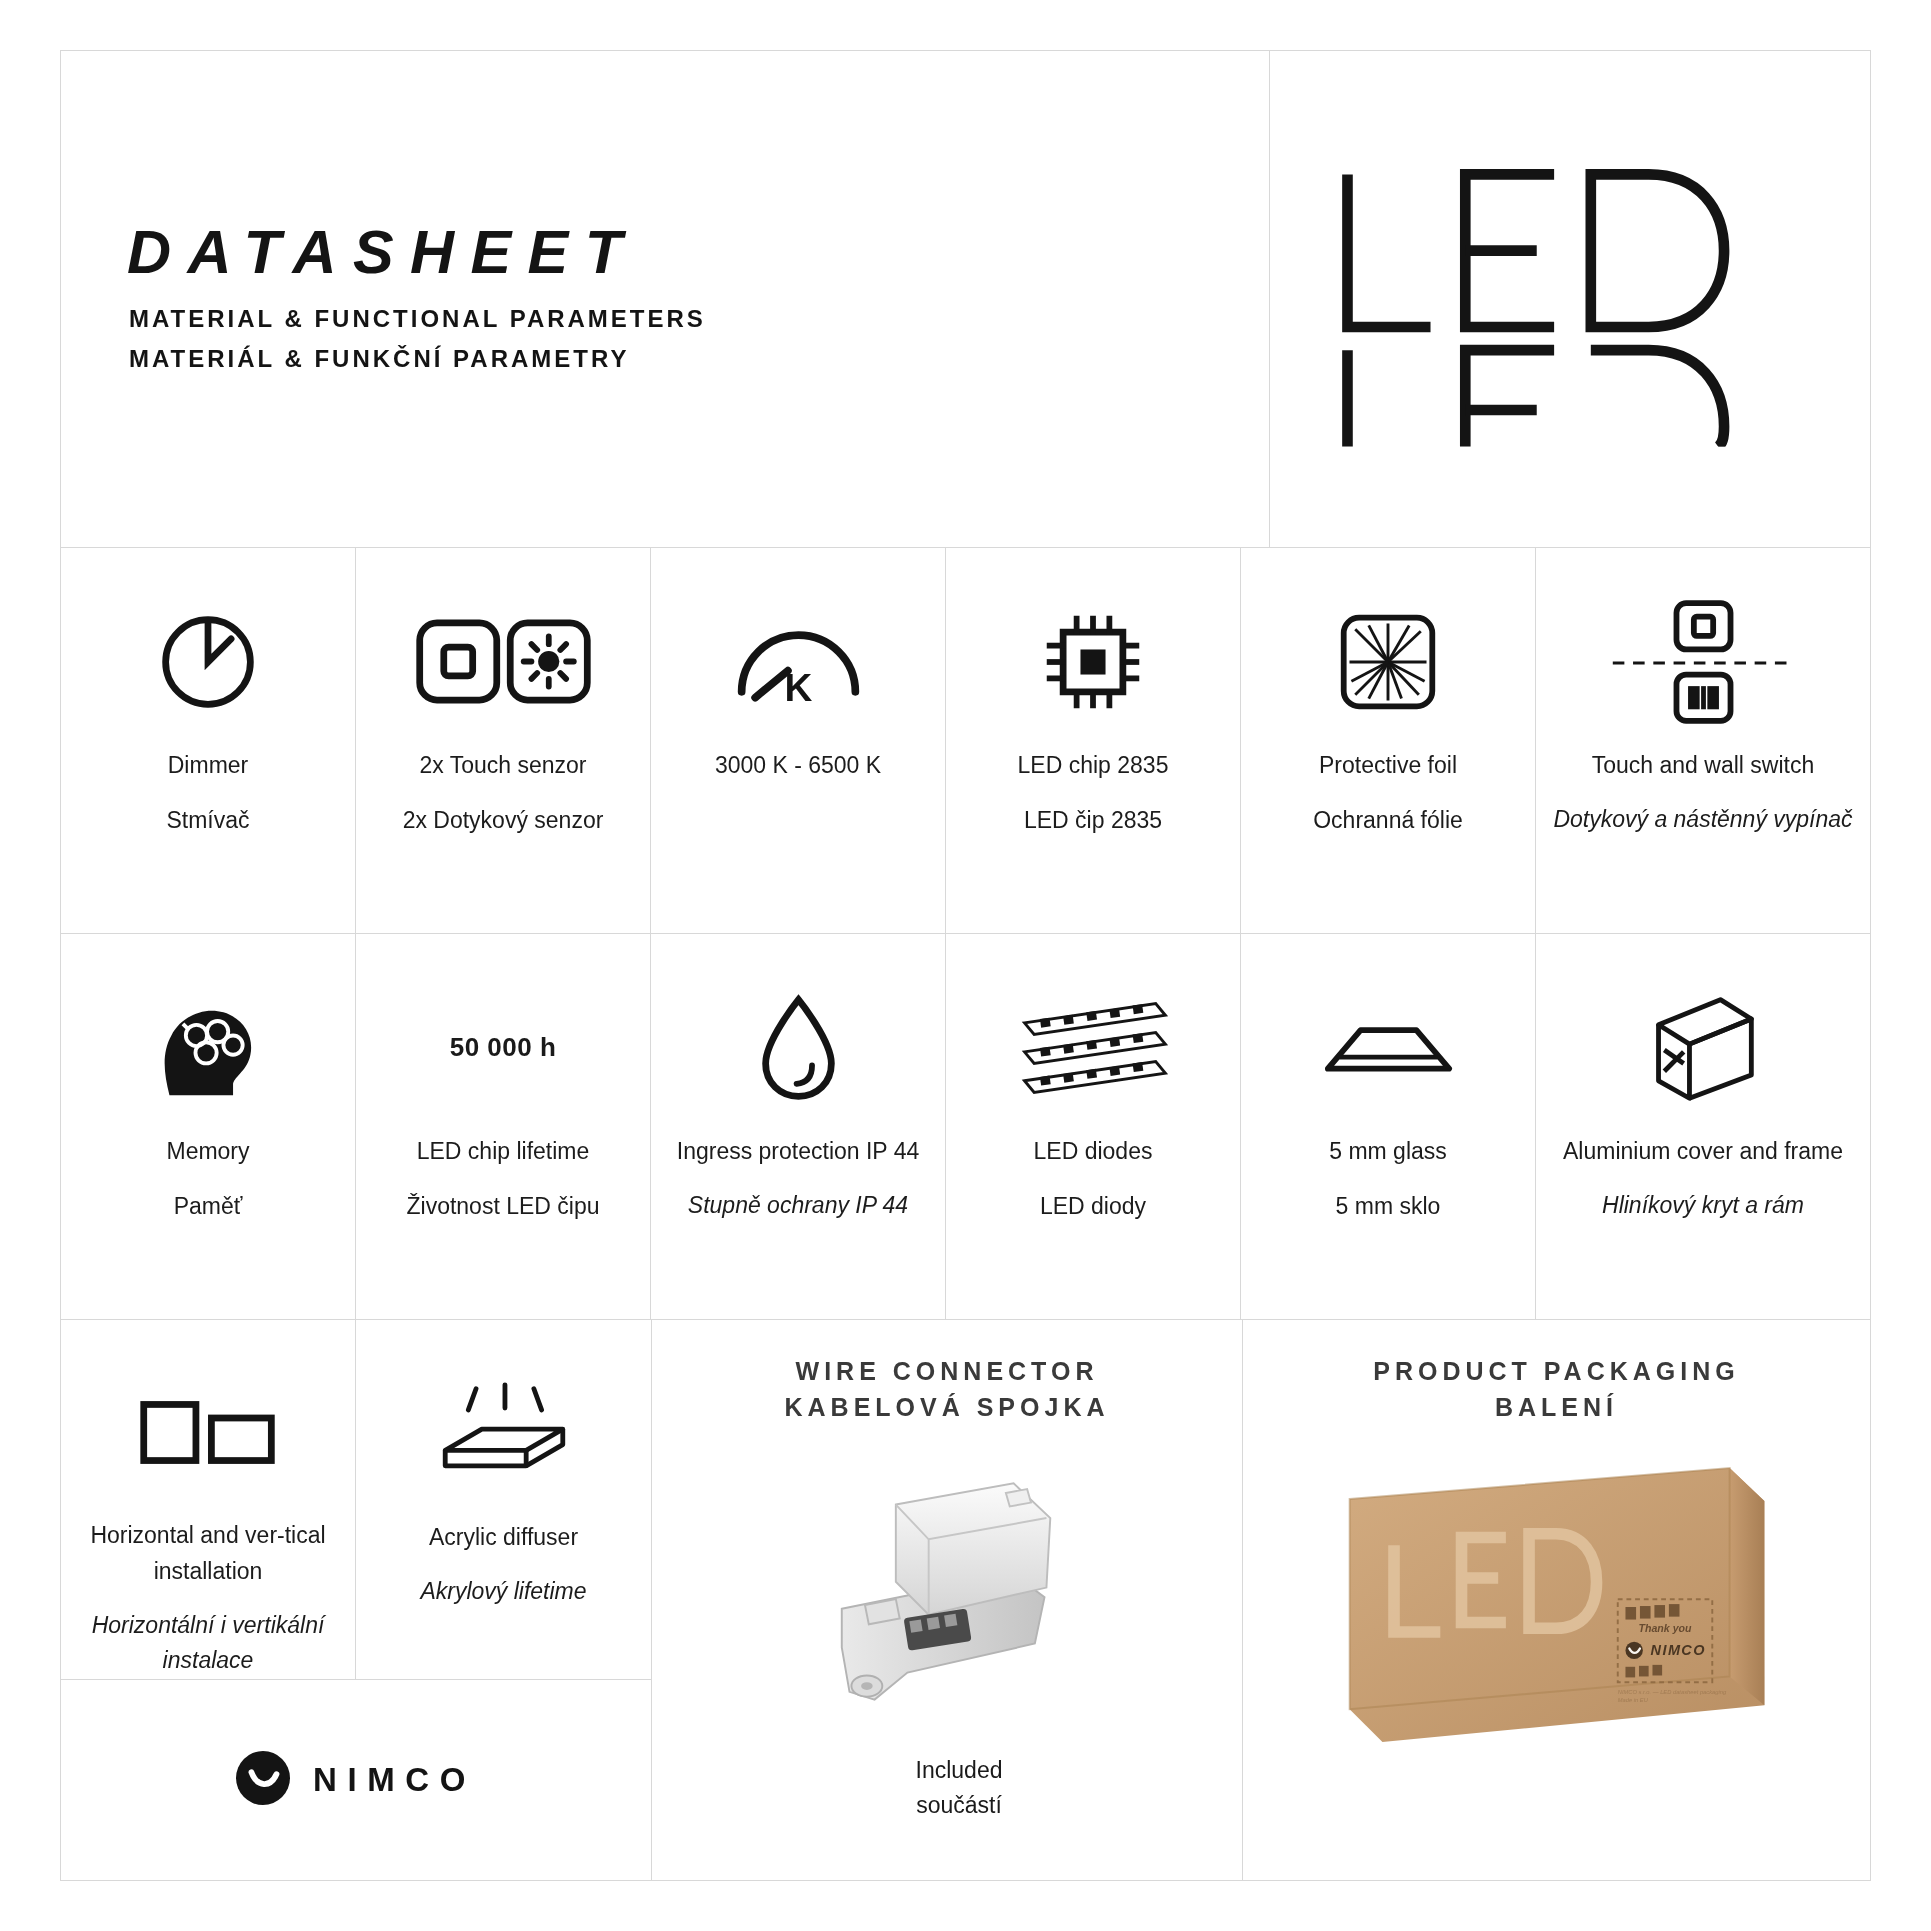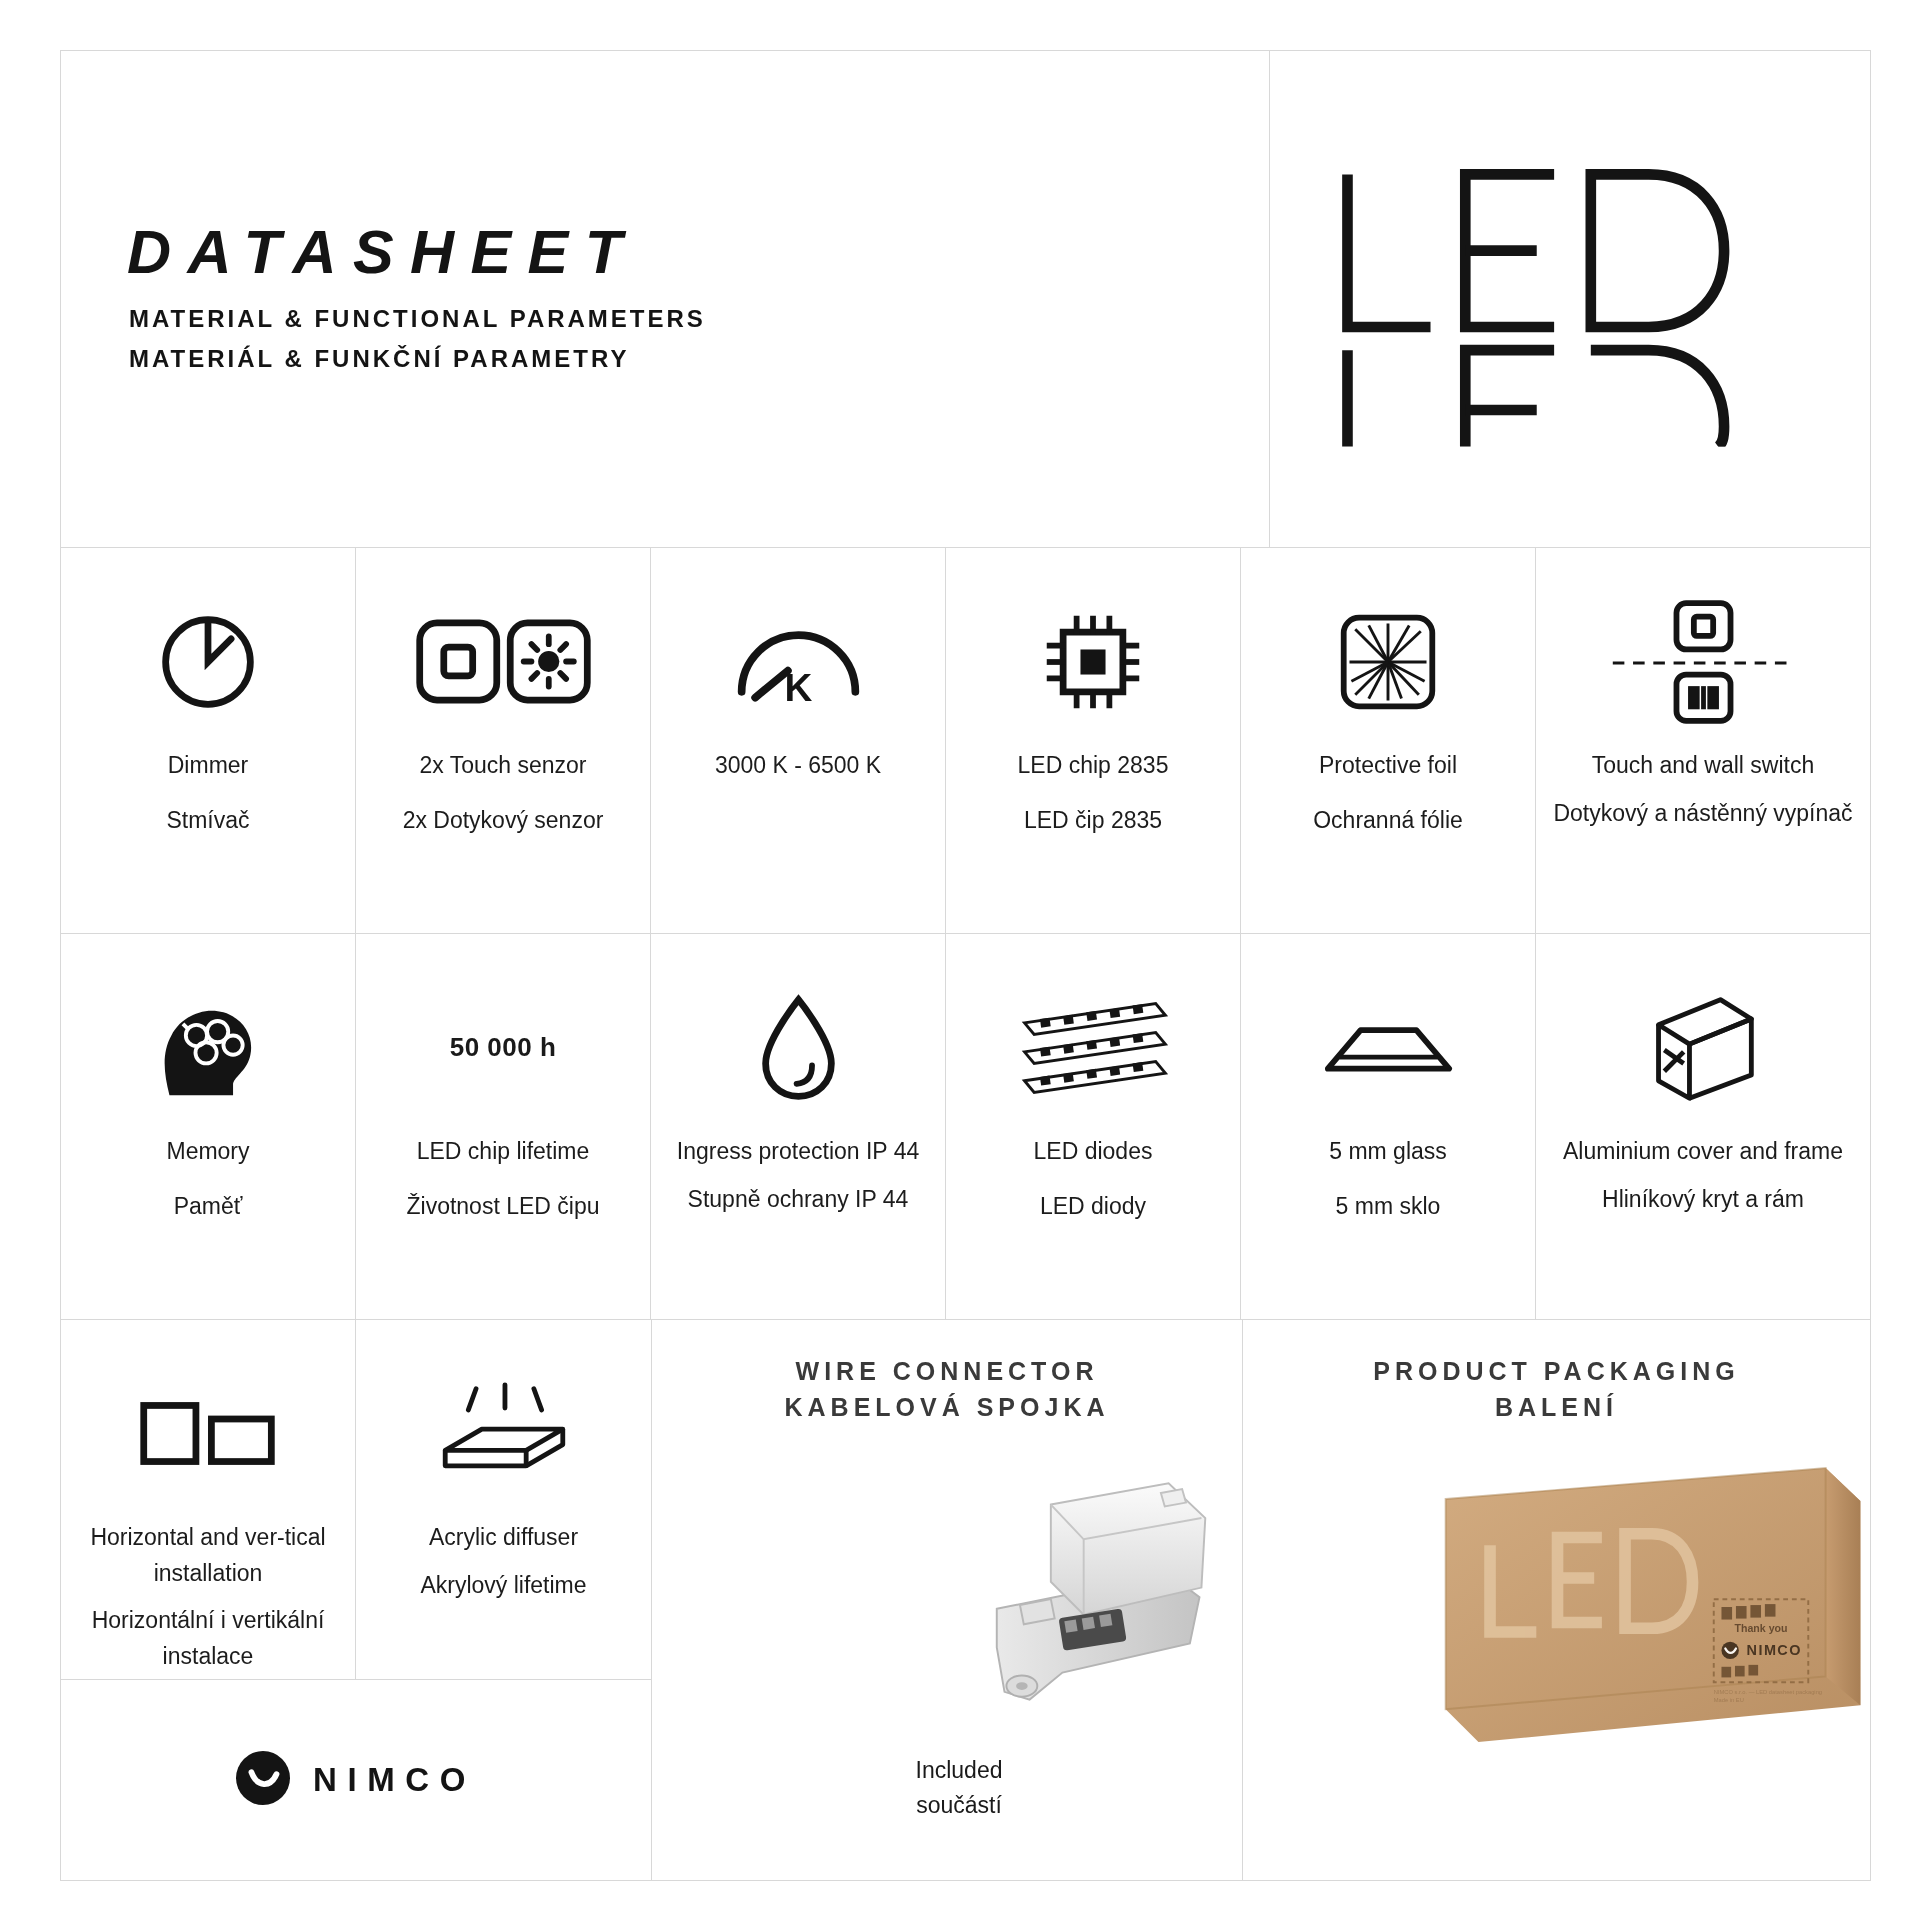--- a/index.html
+++ b/index.html
@@ -108,21 +108,21 @@
     justify-content: center;
   }
   .label {
     text-align: center;
     font-size: 23px;
     line-height: 1.55;
     color: #1c1c1c;
     padding: 0 17.4px;
     margin-top: 19px;
   }
-  .label.second { margin-top: 12px; }
+  .label.second { margin-top: 18px; font-style: italic; }
   .lifetime-text {
     font-size: 26px;
     font-weight: bold;
     letter-spacing: 0.5px;
   }
 
   
   .row-3 {
     flex: 1;
     display: flex;
@@ -181,22 +181,23 @@
     font-size: 25px;
     letter-spacing: 5px;
     line-height: 1.45;
     color: #3a3a3a;
     font-weight: bold;
   }
   .photo-wrap {
     flex: 1;
     display: flex;
     align-items: center;
-    justify-content: flex-end;
+    justify-content: center;
     width: 100%;
+    font-style: italic;
   }
   .caption {
     text-align: center;
     font-size: 23px;
     line-height: 1.55;
     padding-bottom: 56px;
     margin-left: 24px;
   }
 
   

